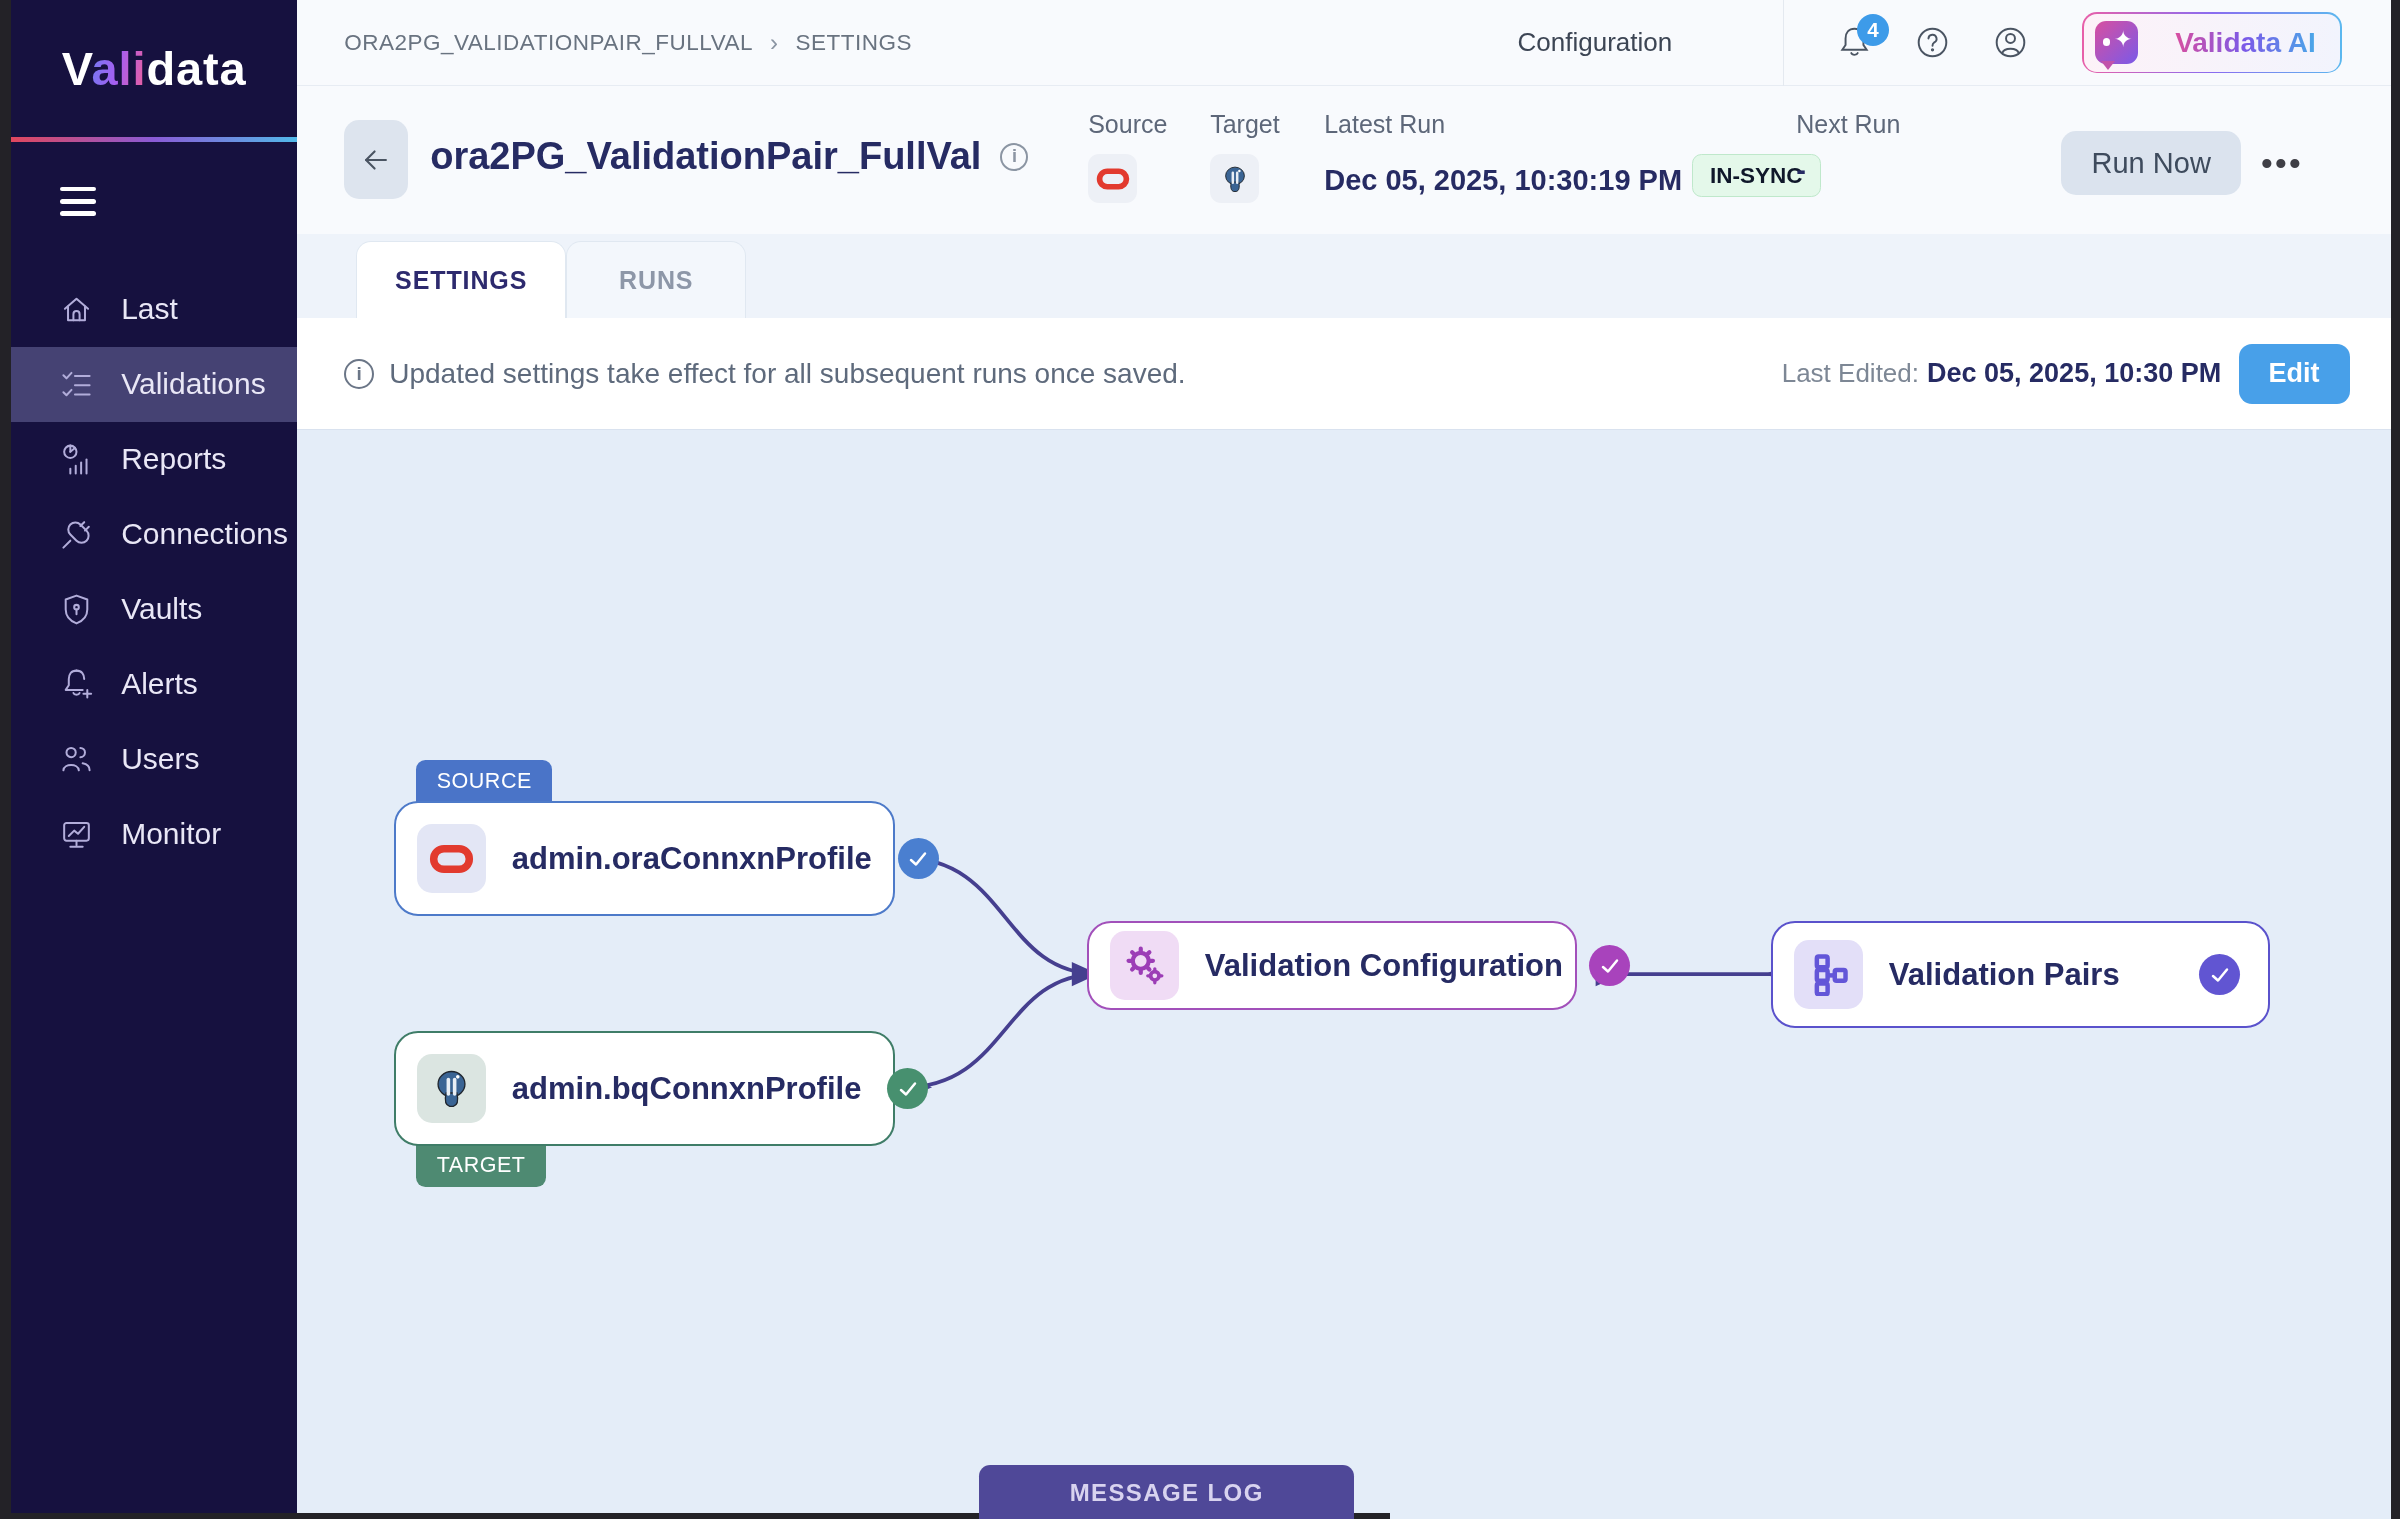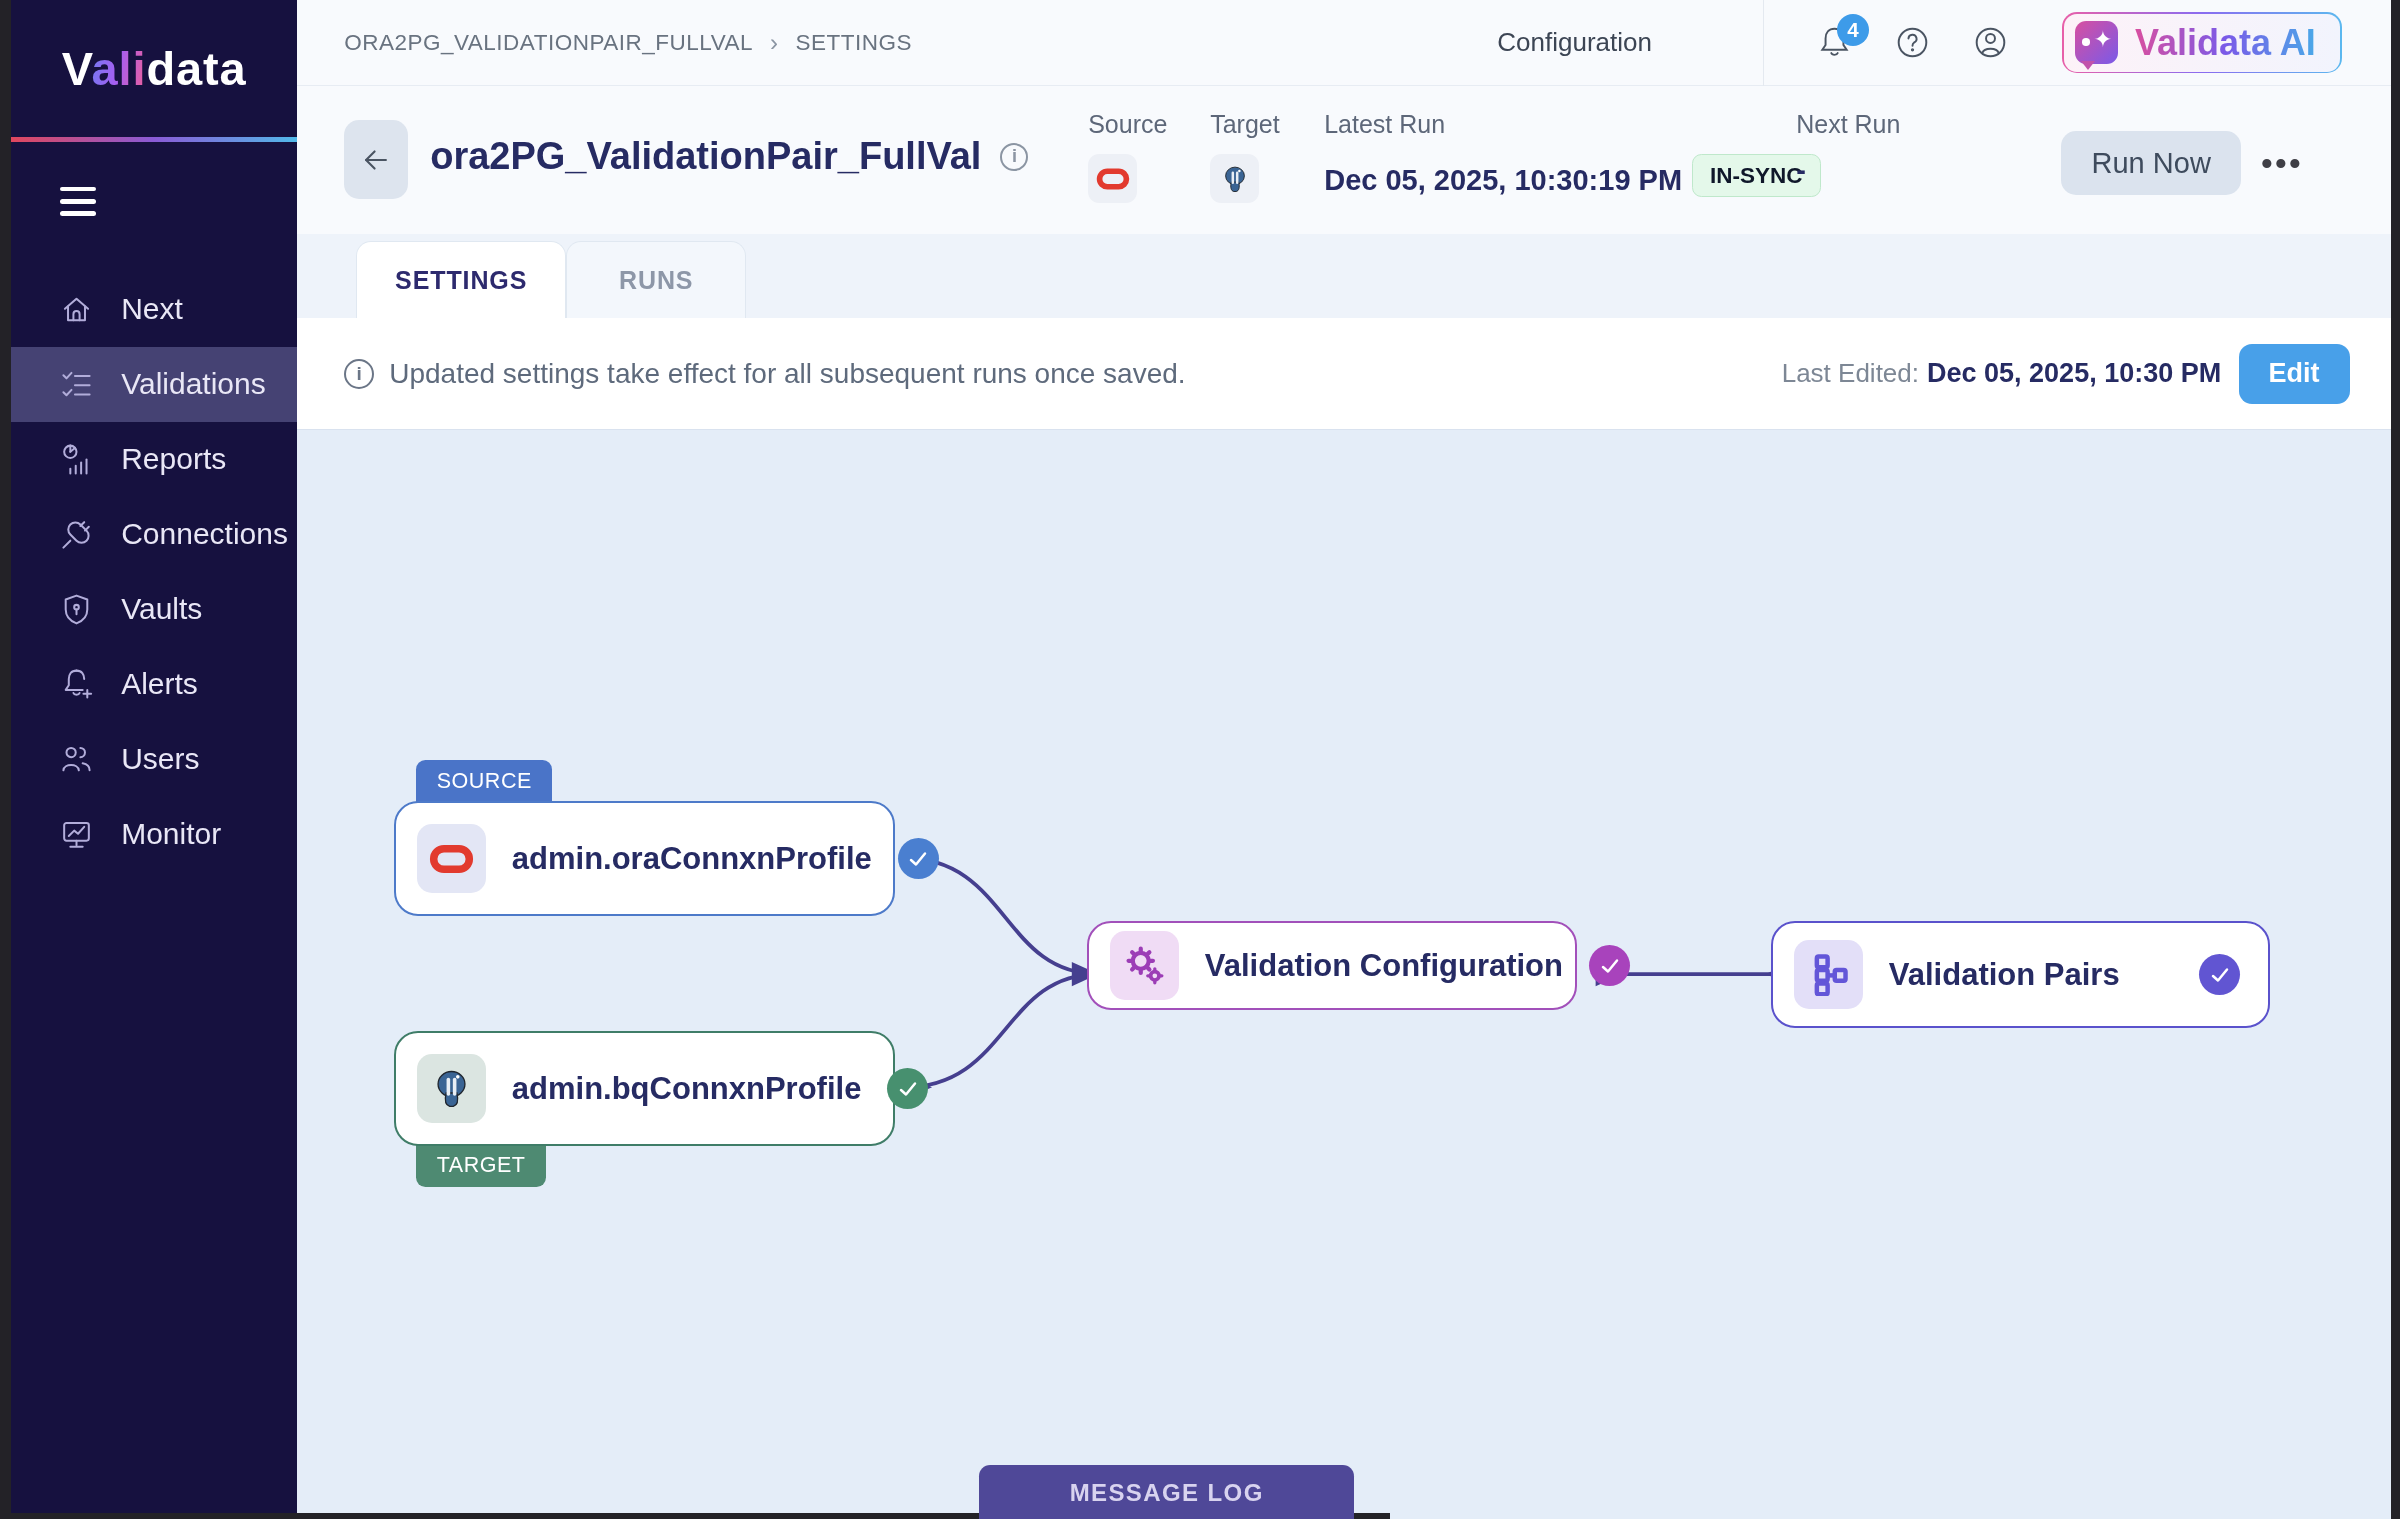--- a/index.html
+++ b/index.html
@@ -33,21 +33,21 @@
   .top-divider { width:0.9px; height:86px; background:#e4e9f0; margin-right:51px; }
   .icon-btn { background:none; border:none; cursor:pointer; margin-right:39px; position:relative; display:flex; }
   .icon-btn svg { width:39px; height:39px; stroke:#4a5462; stroke-width:2.4; fill:none; stroke-linecap:round; }
   .badge { position:absolute; top:-9.4px; right:-15px; min-width:32px; height:32px; border-radius:16px; background:#3d9be9; color:#fff; font-size:20.6px; font-weight:700; display:flex; align-items:center; justify-content:center; }
   .ai-btn { margin-left:13px; padding:1.9px; border:none; border-radius:15px; background:linear-gradient(90deg,#e85fa8,#8a6cf0,#5bb8ef); cursor:pointer; }
   .ai-inner { display:flex; align-items:center; gap:17px; padding:7.5px 24px 7.5px 11.2px; border-radius:13px; background:linear-gradient(90deg,#fdf2f8,#f2f4fd); }
   .ai-icon { width:43px; height:43px; border-radius:11.2px; background:linear-gradient(135deg,#d84fa0,#7a5ae8); position:relative; flex:none; }
   .ai-icon .dot { position:absolute; left:7.5px; top:17px; width:7.5px; height:7.5px; border-radius:50%; background:#fff; }
   .ai-icon .star { position:absolute; right:5.6px; top:7.5px; color:#fff; font-size:22.5px; line-height:1; }
   .ai-icon .tail { position:absolute; left:5.6px; bottom:-5.6px; width:0; height:0; border-left:7.5px solid transparent; border-right:7.5px solid transparent; border-top:9.4px solid #c152ab; }
-  .ai-label { font-size:36px; font-weight:700; background:linear-gradient(90deg,#d84fa0,#7a5ae8,#4aa8e8); -webkit-background-clip:text; background-clip:text; color:transparent; }
+  .ai-label { font-size:28px; font-weight:700; background:linear-gradient(90deg,#d84fa0,#7a5ae8,#4aa8e8); -webkit-background-clip:text; background-clip:text; color:transparent;margin-left:20px; }
 
   .titlerow { height:148px; flex:none; background:#f8fafd; position:relative; }
   .back-btn { position:absolute; left:47px; top:34px; width:64px; height:79px; border:none; border-radius:15px; background:#dde4ee; cursor:pointer; display:flex; align-items:center; justify-content:center; }
   .back-btn svg { width:34px; height:34px; stroke:#4a5462; stroke-width:3; fill:none; stroke-linecap:round; stroke-linejoin:round; }
   .page-title { position:absolute; left:133px; top:49px; font-size:38px; font-weight:700; color:#262b63; display:flex; align-items:center; gap:19px; }
   .info-circ { width:28px; height:28px; border-radius:50%; border:2.3px solid #8b95a3; color:#8b95a3; font-size:18px; display:flex; align-items:center; justify-content:center; font-weight:600; }
   .meta-col { position:absolute; top:24px; display:flex; flex-direction:column; gap:15px; }
   .meta-label { font-size:25px; color:#5d6779; }
   .db-chip { width:49px; height:49px; border-radius:11.2px; background:#edf0f6; display:flex; align-items:center; justify-content:center; }
   .meta-value-row { display:flex; align-items:flex-end; gap:10px; }
@@ -102,21 +102,21 @@
         <span></span>
         <span></span>
     </button>
     <nav class="nav">
       <div class="nav-item">
         <svg viewBox="0 0 48 48">
             <path d="M9 23 L24 10 L39 23"></path>
             <path d="M13 20 V38 H35 V20"></path>
             <path d="M20 38 V30 a4 4 0 0 1 8 0 V38"></path>
           </svg>
-        <span>Next</span>
+        <span>Last</span>
       </div>
       <div class="nav-item active">
         <svg viewBox="0 0 48 48">
             <path d="M7 12 l4 4 6.5-7"></path>
             <path d="M22 13 H41"></path>
             <path d="M22 25 H41"></path>
             <path d="M7 34 l4 4 6.5-7"></path>
             <path d="M22 37 H41"></path>
           </svg>
         <span>Validations</span>

